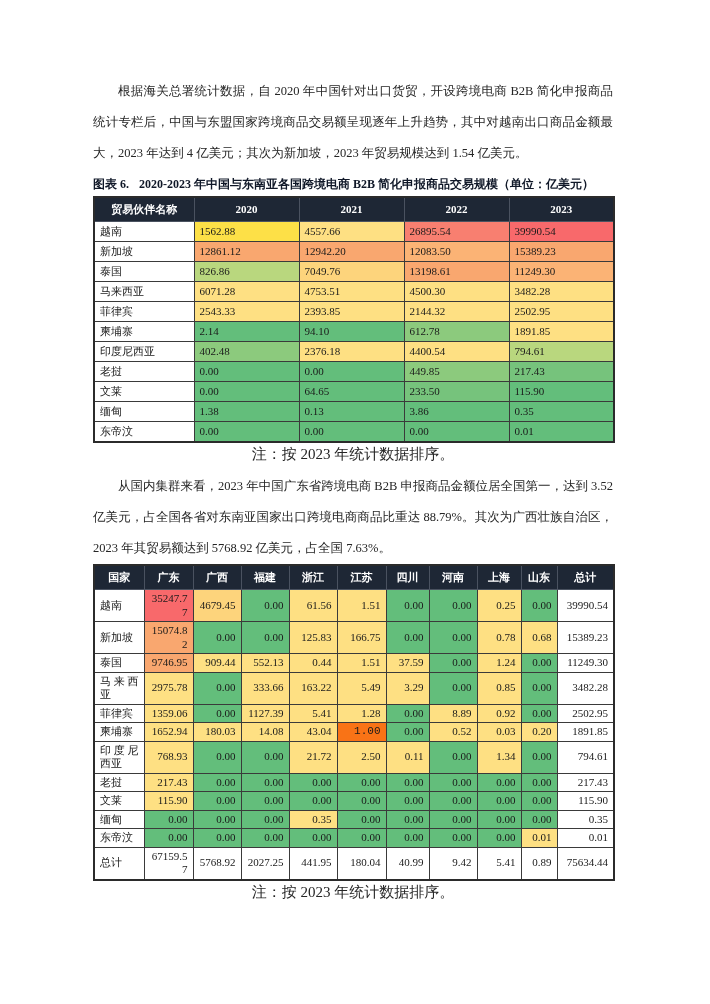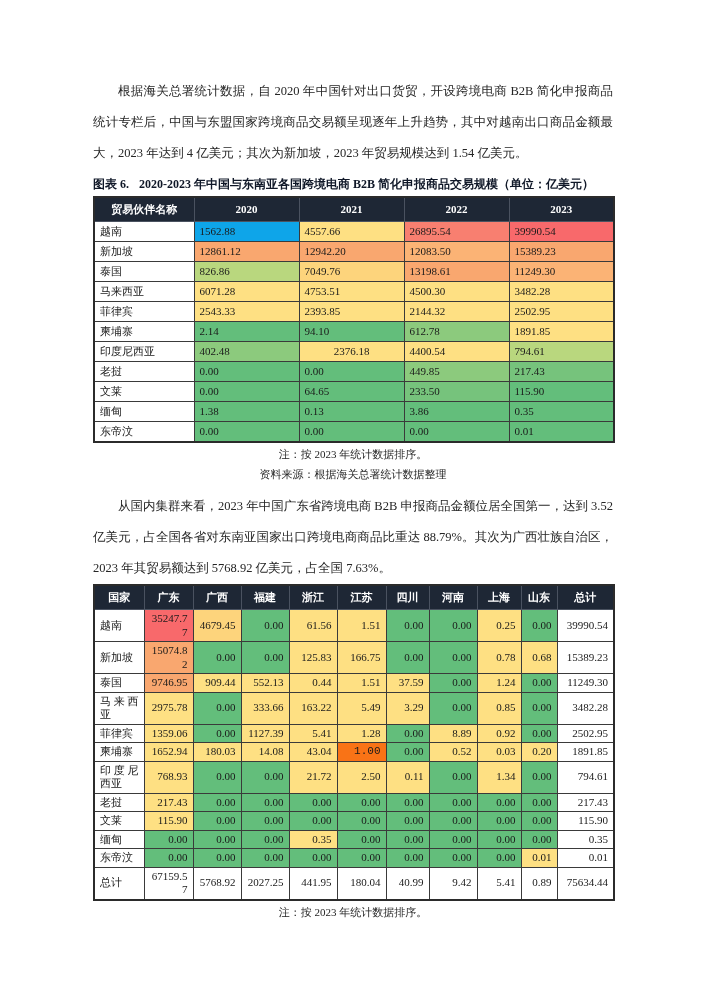--- a/index.html
+++ b/index.html
@@ -69,21 +69,21 @@
   .t7 td.total{
     background:#ffffff;
     text-align:right;
   }
   .t7 td.rowlabel{
     text-align:justify;
     text-justify:inter-character;
   }
   .table-note{
     text-align:center;
-    font-size:11px;
+    font-size:15px;
     line-height:17px;
     margin:3px 0 0 0;
     color:#252525;
   }
   .p2{margin-top:8px;}
 </style>
 </head>
 <body>
 
 <div class="page">
@@ -108,21 +108,21 @@
             <th>贸易伙伴名称</th>
             <th>2020</th>
             <th>2021</th>
             <th>2022</th>
             <th>2023</th>
           </tr>
         </thead>
       <tbody>
           <tr>
             <td class="rowlabel">越南</td>
-            <td class="num" style="background: #0ea5e9;">1562.88</td>
+            <td class="num" style="background: #fde047;">1562.88</td>
             <td class="num" style="background: rgb(254, 224, 131);">4557.66</td>
             <td class="num" style="background: rgb(248, 127, 112);">26895.54</td>
             <td class="num" style="background: rgb(248, 105, 107);">39990.54</td>
           </tr>
           <tr>
             <td class="rowlabel">新加坡</td>
             <td class="num" style="background: rgb(249, 167, 111);">12861.12</td>
             <td class="num" style="background: rgb(249, 167, 111);">12942.20</td>
             <td class="num" style="background: rgb(251, 179, 117);">12083.50</td>
             <td class="num" style="background: rgb(249, 167, 111);">15389.23</td>
@@ -151,21 +151,21 @@
           <tr>
             <td class="rowlabel">柬埔寨</td>
             <td class="num" style="background: rgb(99, 190, 123);">2.14</td>
             <td class="num" style="background: rgb(99, 190, 123);">94.10</td>
             <td class="num" style="background: rgb(140, 202, 125);">612.78</td>
             <td class="num" style="background: rgb(254, 224, 131);">1891.85</td>
           </tr>
           <tr>
             <td class="rowlabel">印度尼西亚</td>
             <td class="num" style="background: rgb(140, 202, 125);">402.48</td>
-            <td class="num" style="background: rgb(254, 224, 131); text-align: center;">2376.18</td>
+            <td class="num" style="background: rgb(254, 224, 131);">2376.18</td>
             <td class="num" style="background: rgb(254, 224, 131);">4400.54</td>
             <td class="num" style="background: rgb(185, 215, 126);">794.61</td>
           </tr>
           <tr>
             <td class="rowlabel">老挝</td>
             <td class="num" style="background: rgb(99, 190, 123);">0.00</td>
             <td class="num" style="background: rgb(99, 190, 123);">0.00</td>
             <td class="num" style="background: rgb(140, 202, 125);">449.85</td>
             <td class="num" style="background: rgb(118, 195, 124);">217.43</td>
           </tr>
@@ -187,21 +187,20 @@
             <td class="rowlabel">东帝汶</td>
             <td class="num" style="background: rgb(99, 190, 123);">0.00</td>
             <td class="num" style="background: rgb(99, 190, 123);">0.00</td>
             <td class="num" style="background: rgb(99, 190, 123);">0.00</td>
             <td class="num" style="background: rgb(99, 190, 123);">0.01</td>
           </tr>
         </tbody>
     </table>
 
     <p class="table-note">注：按 2023 年统计数据排序。</p>
-    <p class="table-note">资料来源：根据海关总署统计数据整理</p>
 
     <p class="para p2">从国内集群来看，2023 年中国广东省跨境电商 B2B 申报商品金额位居全国第一，达到 3.52 亿美元，占全国各省对东南亚国家出口跨境电商商品比重达 88.79%。其次为广西壮族自治区，2023 年其贸易额达到 5768.92 亿美元，占全国 7.63%。</p>
 
 
     <table class="t7" id="table7">
       <colgroup>
         <col style="width:50px">
           <col style="width:49px">
           <col style="width:48px">
           <col style="width:48px">

